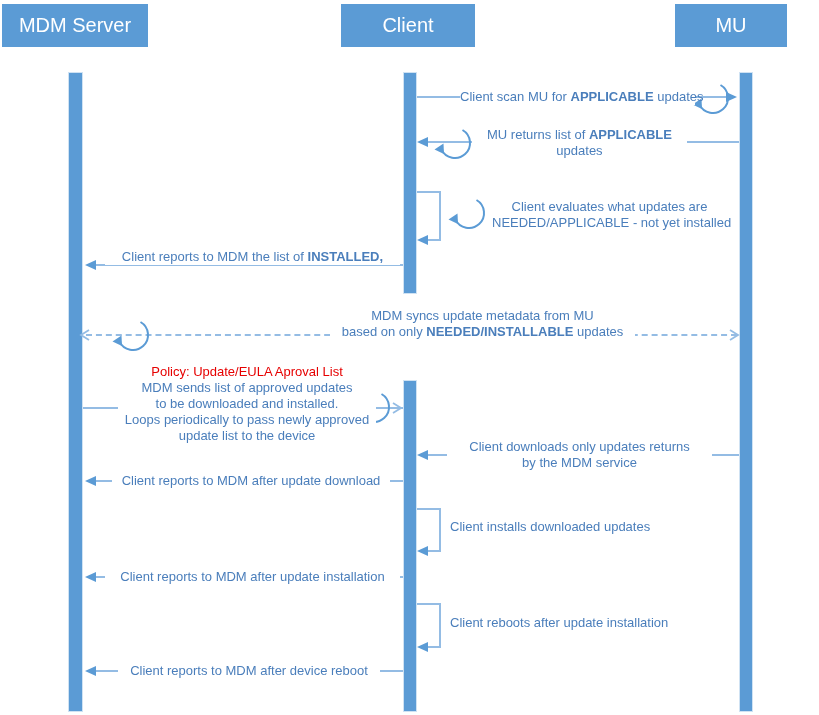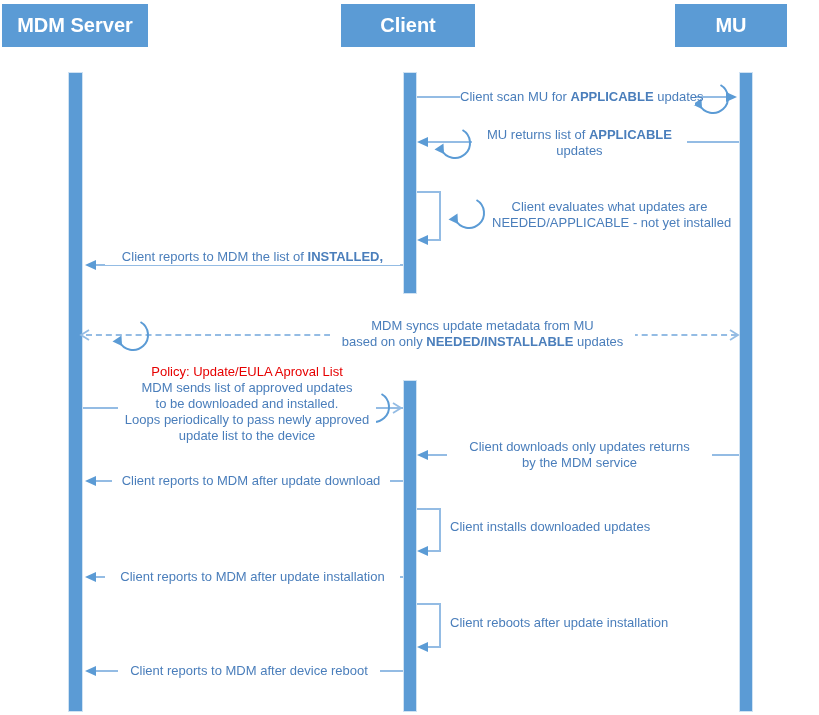--- a/index.html
+++ b/index.html
@@ -1,18 +1,18 @@
 <!DOCTYPE html>
 <html style="--primary: #5B9BD5; --line: #94BCE4; --arrow: #5B9BD5; --text: #4A7EBB; --policy: #E60000;"><head>
 <meta charset="utf-8">
 <style>
   html,body{margin:0;padding:0;background:#fff;}
   .canvas{position:relative;width:819px;height:715px;background:#fff;overflow:hidden;
           font-family:"Liberation Sans",sans-serif;}
-  .actor{position:absolute;background:var(--primary);color:#fff;font-weight:bold;font-size:20px;
+  .actor{position:absolute;background:var(--primary);color:#fff;font-weight:normal;font-size:20px;
          display:flex;align-items:center;justify-content:center;}
   .bar{position:absolute;background:var(--primary);border:1px solid #CFE2F3;box-sizing:border-box;}
   .hline{position:absolute;height:2px;background:var(--line);}
   .vline{position:absolute;width:2px;background:var(--line);}
   .dline{position:absolute;height:0;border-top:2px dashed var(--line);}
   .tri-l{position:absolute;width:0;height:0;border-top:5px solid transparent;
          border-bottom:5px solid transparent;border-right:11px solid var(--arrow);}
   .tri-r{position:absolute;width:0;height:0;border-top:5px solid transparent;
          border-bottom:5px solid transparent;border-left:11px solid var(--arrow);}
   .label{position:absolute;color:var(--text);font-size:13px;line-height:16px;
@@ -81,21 +81,21 @@
   <svg class="chev" style="left:79px;top:328px;" width="12" height="14" viewBox="0 0 12 14">
     <path d="M10 2 L2 7 L10 12" fill="none" stroke="#94BCE4" stroke-width="1.8"></path>
   </svg>
   <svg class="chev" style="left:728px;top:328px;" width="12" height="14" viewBox="0 0 12 14">
     <path d="M2 2 L10 7 L2 12" fill="none" stroke="#94BCE4" stroke-width="1.8"></path>
   </svg>
   <svg class="loop" style="left:111px;top:313px;" width="44" height="44" viewBox="0 0 44 44">
     <path d="M29.5 9 A15 15 0 1 1 8.4 28.3" fill="none" stroke="#5B9BD5" stroke-width="2"></path>
     <polygon points="11,33 10.5,22.5 1.5,28.5" fill="#5B9BD5"></polygon>
   </svg>
-  <div class="label" style="left:330px;top:318px;width:305px;">
+  <div class="label" style="left:330px;top:308px;width:305px;">
       <div class="rl"><span>MDM syncs update metadata from MU</span></div>
       <div class="rl"><span>based on only </span><span class="b">NEEDED/INSTALLABLE</span><span> updates</span></div>
     </div>
 
   <div class="hline" style="left:83px;top:407px;width:320px;"></div>
   <svg class="chev" style="left:391px;top:401px;" width="12" height="14" viewBox="0 0 12 14">
     <path d="M2 2 L10 7 L2 12" fill="none" stroke="#94BCE4" stroke-width="1.8"></path>
   </svg>
   <svg class="loop" style="left:352px;top:385px;" width="44" height="44" viewBox="0 0 44 44">
     <path d="M29.5 9 A15 15 0 1 1 8.4 28.3" fill="none" stroke="#5B9BD5" stroke-width="2"></path>

